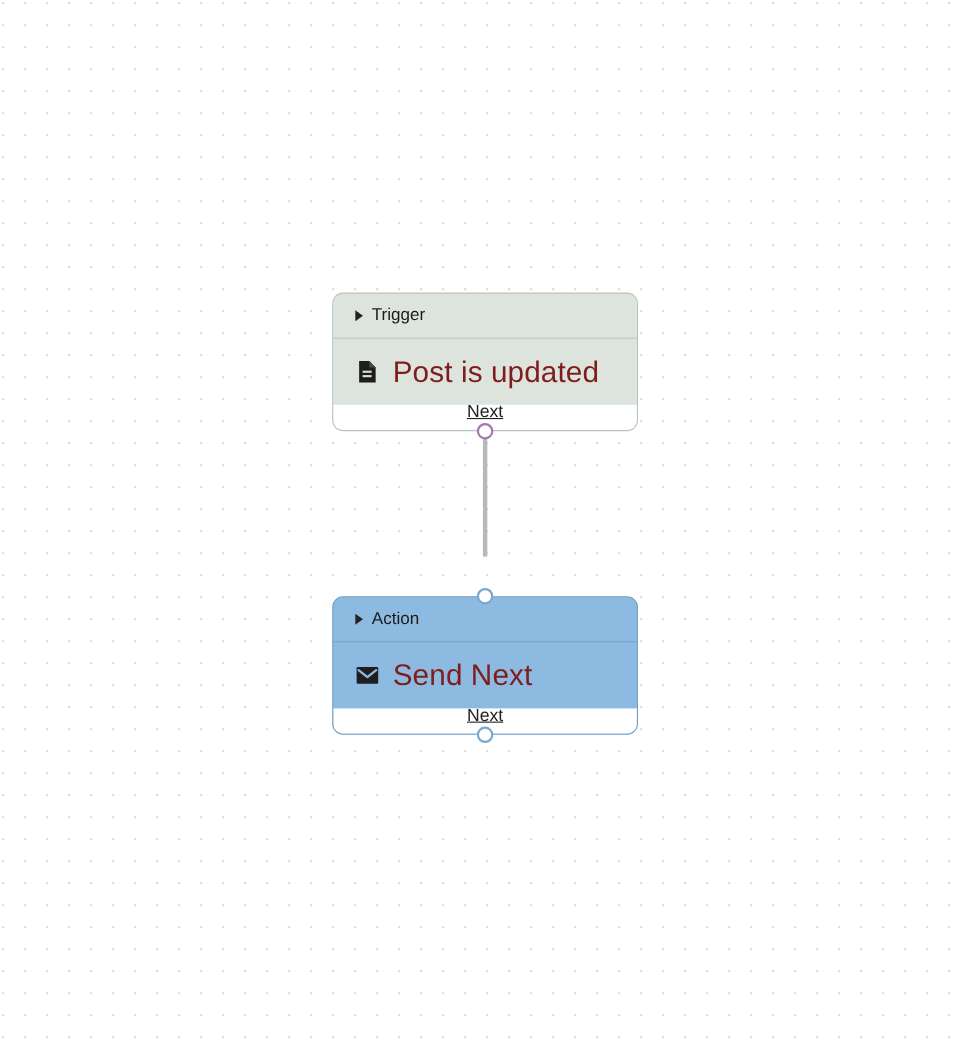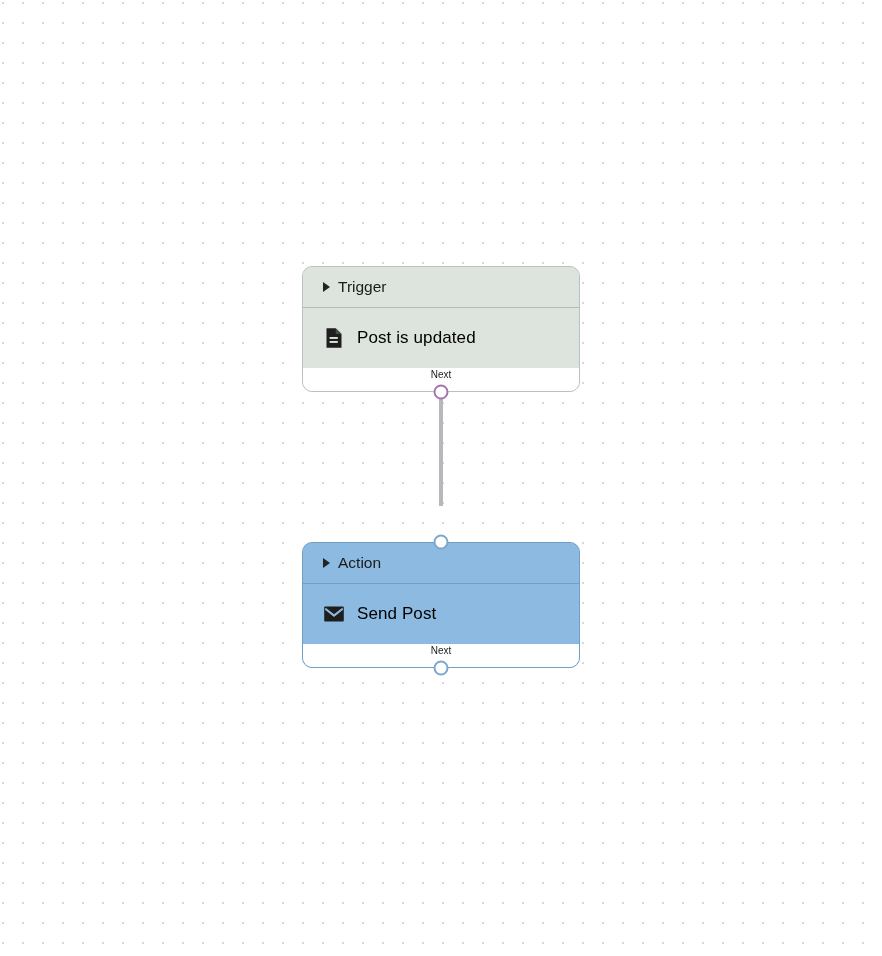--- a/index.html
+++ b/index.html
@@ -83,38 +83,39 @@
     width: 26px;
     height: 26px;
     flex: 0 0 auto;
     display: flex;
     align-items: center;
     justify-content: center;
     margin-right: 10px;
   }
 
   .node-title {
-    font-size: 17px;
-    color: #000000;
+    font-size: 27px;
+    color: #7f1d1d;
     letter-spacing: 0.1px;
   }
 
   .node-footer {
     height: 23px;
     background: #ffffff;
     display: flex;
     align-items: flex-start;
     justify-content: center;
     box-sizing: border-box;
   }
 
   .node-footer-label {
-    font-size: 10px;
+    font-size: 16px;
     color: #222222;
     line-height: 14px;
+    text-decoration: underline;
   }
 
   
   #node-trigger {
     left: 302px;
     top: 266px;
   }
   #node-trigger .node-body {
     border: 1px solid #b9c2bd;
     background: #dde4de;
@@ -214,21 +215,21 @@
         <span>Action</span>
       </div>
 
       <div class="node-main">
         <span class="node-icon">
           <svg width="24" height="24" viewBox="0 0 24 24" xmlns="http://www.w3.org/2000/svg">
             <rect x="2.2" y="4.4" width="19.6" height="15.2" rx="1.1" fill="#1e1e1e"></rect>
             <path d="M4.0 7.2 L12 13.6 L20 7.2" fill="none" stroke="#8cbae0" stroke-width="2.1" stroke-linecap="round" stroke-linejoin="round"></path>
           </svg>
         </span>
-        <span class="node-title">Send Post</span>
+        <span class="node-title">Send Next</span>
       </div>
 
       <div class="node-footer">
         <span class="node-footer-label">Next</span>
       </div>
 
     </div>
     <div class="port port-in-action"></div>
     <div class="port port-out-action"></div>
   </div>

